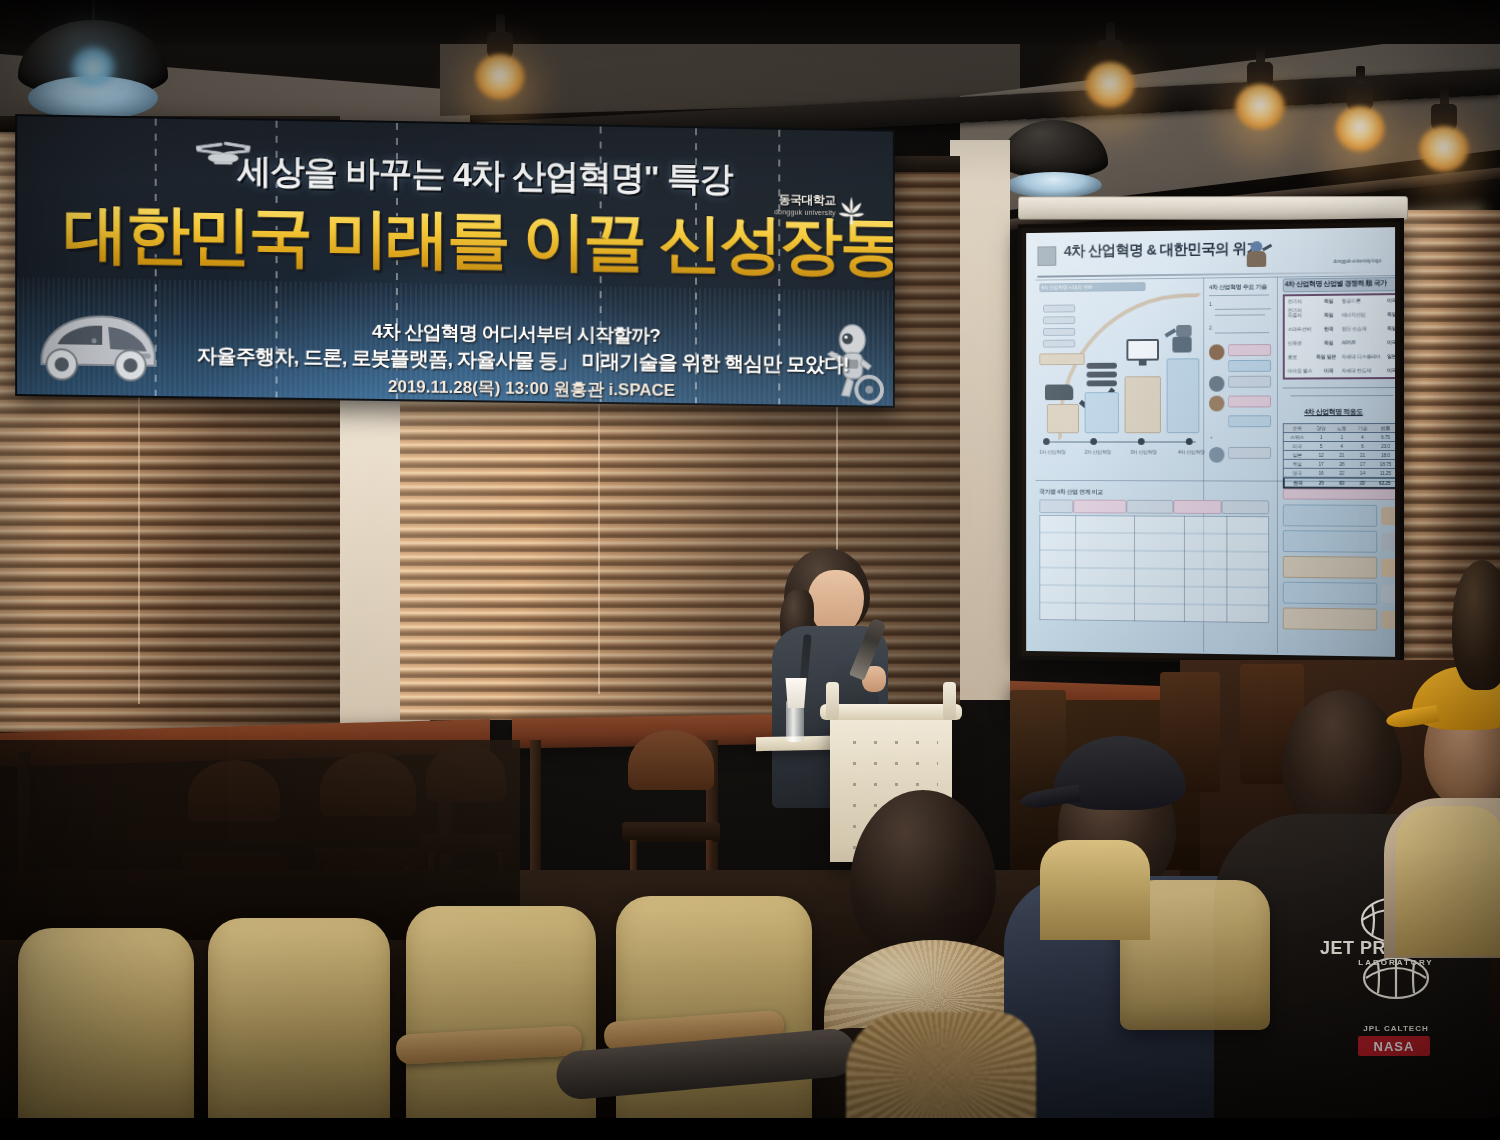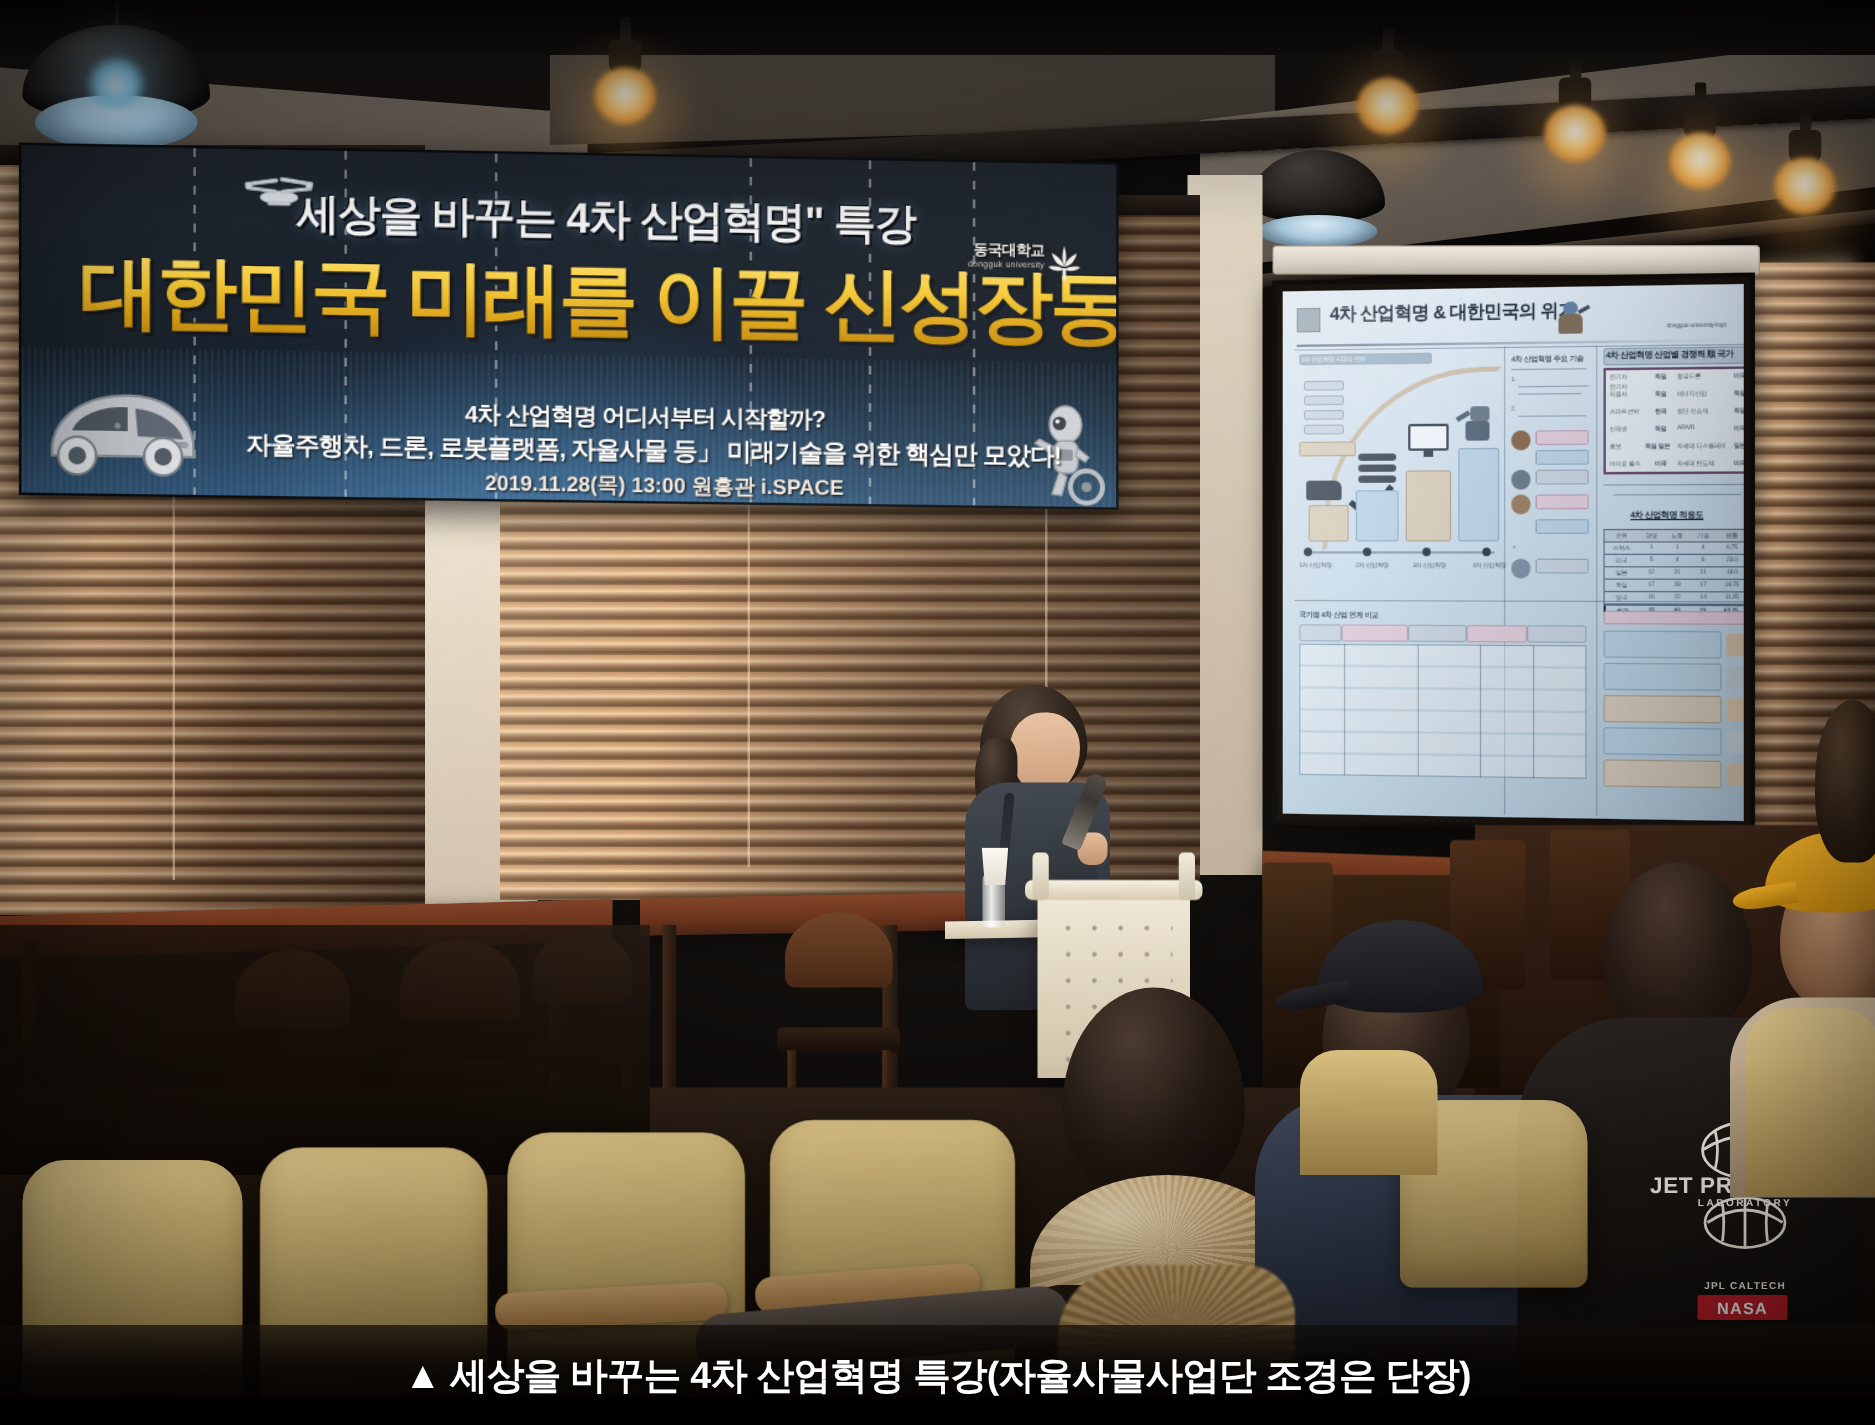--- a/index.html
+++ b/index.html
@@ -939,18 +939,15 @@
   <div style="position:absolute; left:556px; top:1040px; width:300px; height:48px; border-radius:24px; background:linear-gradient(180deg,#6b6058,#3b342e); transform:rotate(-5deg);"></div>
   <div class="audchair" style="left:1120px; top:880px; width:150px; height:150px; opacity:.9;"></div>
   <div style="position:absolute; left:1040px; top:840px; width:110px; height:100px; border-radius:30px 30px 0 0; background:linear-gradient(180deg,#d8bf80,#a98c4c);"></div>
   <div style="position:absolute; left:1396px; top:806px; width:110px; height:150px; border-radius:36px 36px 0 0; background:linear-gradient(180deg,#ddc68c,#ab8e50);"></div>
 
   <div style="position:absolute; left:846px; top:1012px; width:190px; height:128px; border-radius:60px 40px 0 0; background:repeating-conic-gradient(from 0deg at 50% 50%, #d4b076 0deg 3deg, #a9854f 3deg 6deg); filter:blur(1px);"></div>
 
   <div class="scrim"></div>
   <div class="vignette"></div>
 
-  <div class="caption-band">
-    <div class="caption-text">▲ 세상을 바꾸는 4차 산업혁명 특강(자율사물사업단 조경은 단장)</div>
-  </div>
   <div class="caption-strip-black"></div>
 
 </div>
 
 </body></html>

